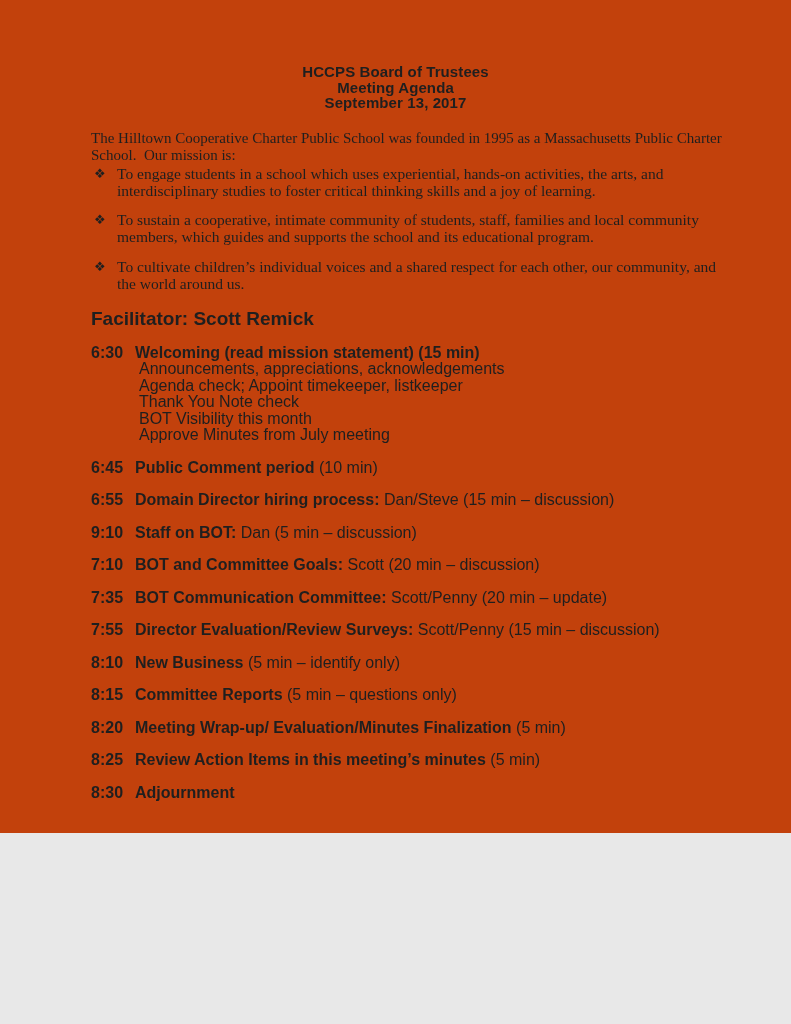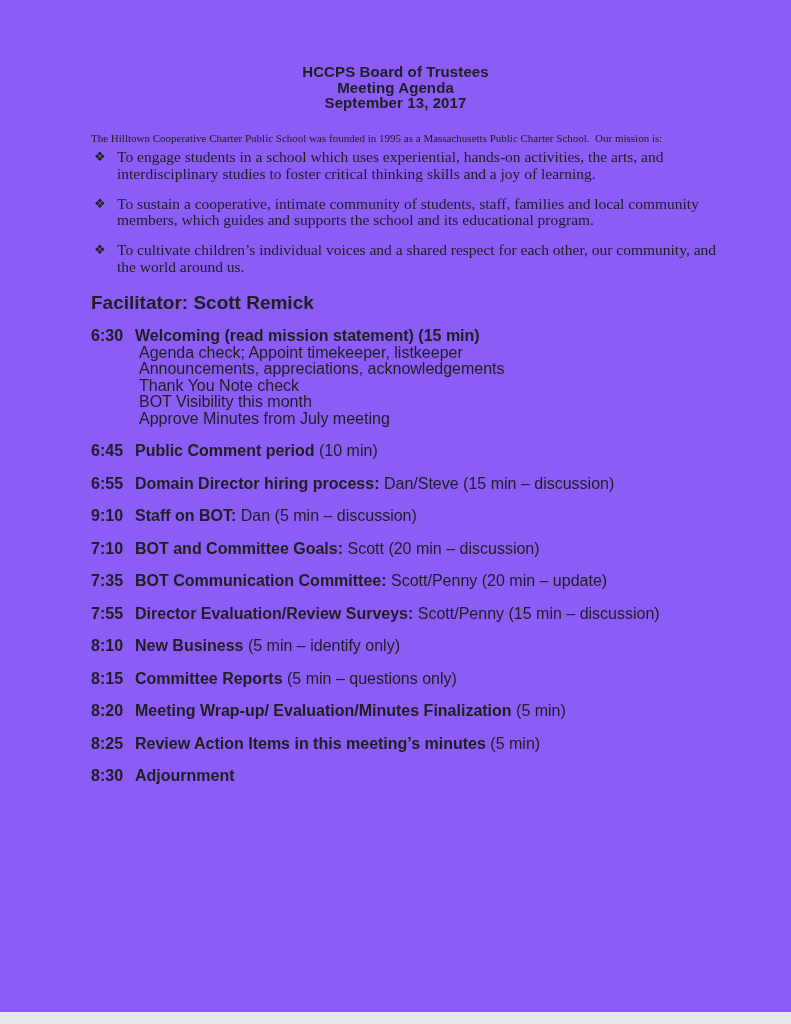--- a/index.html
+++ b/index.html
@@ -1,23 +1,23 @@
 <!DOCTYPE html>
 <html><head>
 <meta charset="utf-8">
 <style>
   html, body { margin: 0; padding: 0; }
   body { background: #e8e8e8; }
 
   .page {
     position: relative;
     width: 791px;
-    height: 1012px;
+    height: 833px;
     margin: 0 auto;
-    background: #8b5cf6;
+    background: #c2410c;
     box-sizing: border-box;
     padding-top: 64px;
     overflow: hidden;
     color: #1f1f1f;
   }
 
   
   .doc-header {
     text-align: center;
     font-family: "Liberation Sans", "DejaVu Sans", sans-serif;
@@ -30,21 +30,21 @@
   
   .content {
     margin-left: 91px;
     width: 635px;
   }
 
   
   .intro {
     margin-top: 19px;
     font-family: "Liberation Serif", "DejaVu Serif", serif;
-    font-size: 11px;
+    font-size: 15px;
     line-height: 16.8px;
     white-space: pre-wrap;
   }
 
   .mission-list { margin-top: 2px; }
 
   .bullet {
     display: flex;
     align-items: flex-start;
     margin-bottom: 13px;
@@ -123,22 +123,22 @@
     </div>
 
     <div class="facilitator">Facilitator: Scott Remick</div>
 
     <div class="agenda">
 
       <div class="agenda-item">
         <span class="agenda-time">6:30</span>
         <div class="agenda-body">
           <div class="agenda-line"><span class="agenda-title">Welcoming (read mission statement) (15 min)</span><span class="agenda-detail"></span></div>
+          <div class="agenda-sub">Announcements, appreciations, acknowledgements</div>
           <div class="agenda-sub">Agenda check; Appoint timekeeper, listkeeper</div>
-          <div class="agenda-sub">Announcements, appreciations, acknowledgements</div>
           <div class="agenda-sub">Thank You Note check</div>
           <div class="agenda-sub">BOT Visibility this month</div>
           <div class="agenda-sub">Approve Minutes from July meeting</div>
         </div>
       </div>
 
       <div class="agenda-item">
         <span class="agenda-time">6:45</span>
         <div class="agenda-body">
           <div class="agenda-line"><span class="agenda-title">Public Comment period</span><span class="agenda-detail"> (10 min)</span></div>

